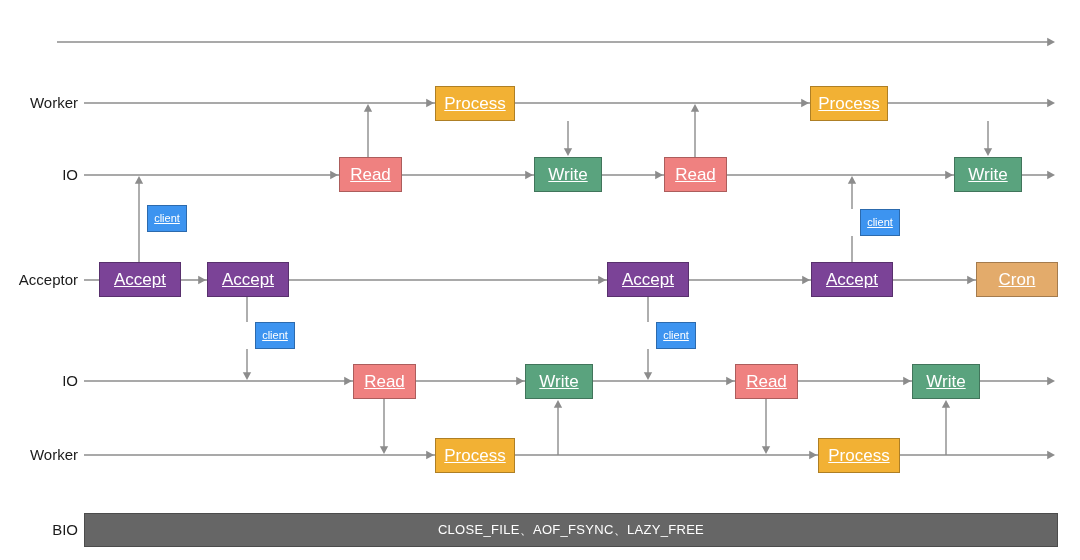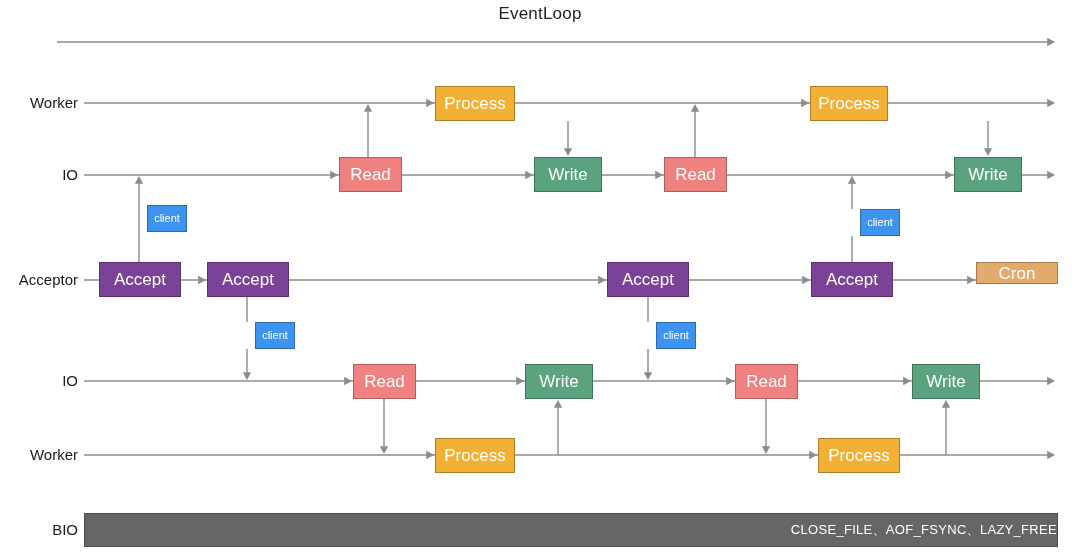--- a/index.html
+++ b/index.html
@@ -16,36 +16,35 @@
     font-size:17px;color:#1f1f1f;letter-spacing:.2px;
   }
   .rowlabel{
     position:absolute;text-align:right;font-size:15px;color:#1b1b1b;
     white-space:nowrap;
   }
   .node{
     position:absolute;box-sizing:border-box;
     display:flex;align-items:center;justify-content:center;
     color:#ffffff;border:1px solid rgba(0,0,0,.28);
-    font-size:17px;line-height:1;white-space:nowrap;
+    font-size:17px;line-height:1;white-space:nowrap;text-decoration:underline;
   }
   .node.small{font-size:11px;margin-left:28px;}
   .biobar{
     position:absolute;box-sizing:border-box;
-    display:flex;align-items:center;justify-content:flex-end;
+    display:flex;align-items:center;justify-content:center;
     color:#ffffff;font-size:13px;letter-spacing:.3px;
     border:1px solid rgba(0,0,0,.25);
   }
 </style>
 </head>
 <body>
 
 <div id="stage">
 
-  <div class="title">EventLoop</div>
 
   <svg id="wires" width="1080" height="560" viewBox="0 0 1080 560" aria-hidden="true">
       <line x1="57" y1="42" x2="1049" y2="42" stroke="#8c8c8c" stroke-width="1.4"></line>
       <polygon points="1055,42 1047.2,37.84 1047.2,46.16" fill="#8c8c8c"></polygon>
       <line x1="84" y1="103" x2="1049" y2="103" stroke="#8c8c8c" stroke-width="1.4"></line>
       <polygon points="1055,103 1047.2,98.84 1047.2,107.16" fill="#8c8c8c"></polygon>
       <line x1="84" y1="175" x2="1049" y2="175" stroke="#8c8c8c" stroke-width="1.4"></line>
       <polygon points="1055,175 1047.2,170.84 1047.2,179.16" fill="#8c8c8c"></polygon>
       <line x1="84" y1="280" x2="1052" y2="280" stroke="#8c8c8c" stroke-width="1.4"></line>
       <polygon points="1058,280 1050.2,275.84 1050.2,284.16" fill="#8c8c8c"></polygon>
@@ -137,21 +136,21 @@
       </div>
       <div class="node" style="left: 207px; top: 262px; width: 82px; height: 35px; background: rgb(123, 67, 151);">
         <span>Accept</span>
       </div>
       <div class="node" style="left: 607px; top: 262px; width: 82px; height: 35px; background: rgb(123, 67, 151);">
         <span>Accept</span>
       </div>
       <div class="node" style="left: 811px; top: 262px; width: 82px; height: 35px; background: rgb(123, 67, 151);">
         <span>Accept</span>
       </div>
-      <div class="node" style="left: 976px; top: 262px; width: 82px; height: 22px; background: rgb(227, 171, 107);">
+      <div class="node" style="left: 976px; top: 262px; width: 82px; height: 35px; background: rgb(227, 171, 107);">
         <span>Cron</span>
       </div>
       <div class="node small" style="left: 227px; top: 322px; width: 40px; height: 27px; background: rgb(61, 148, 240);">
         <span>client</span>
       </div>
       <div class="node small" style="left: 628px; top: 322px; width: 40px; height: 27px; background: rgb(61, 148, 240);">
         <span>client</span>
       </div>
       <div class="node" style="left: 353px; top: 364px; width: 63px; height: 35px; background: rgb(239, 129, 128);">
         <span>Read</span>

